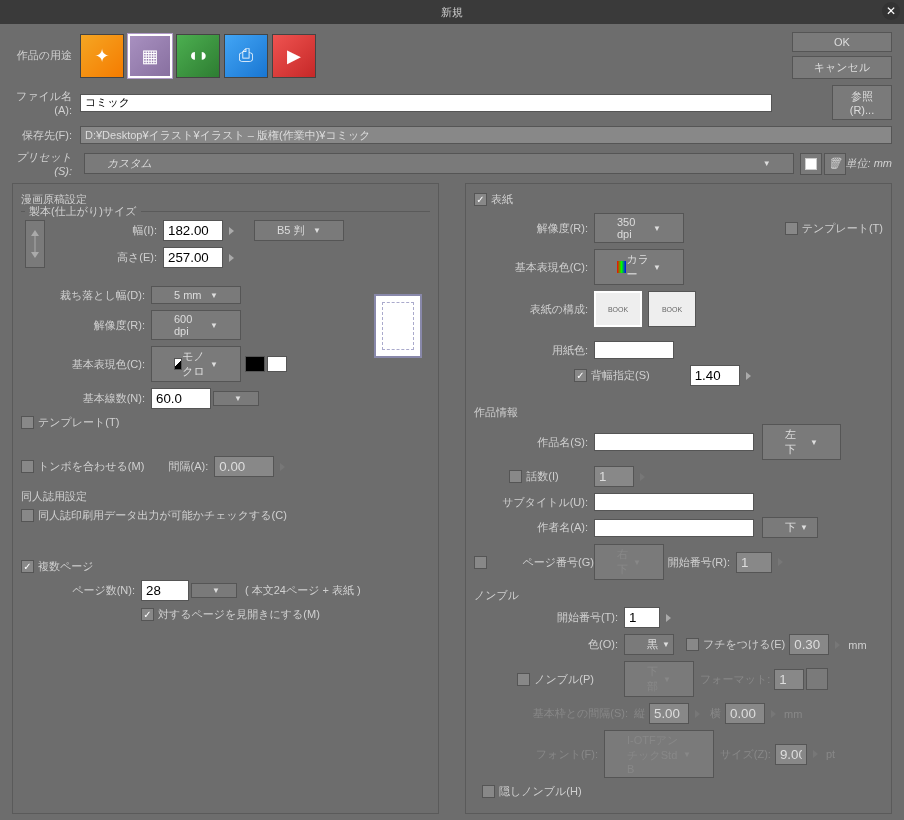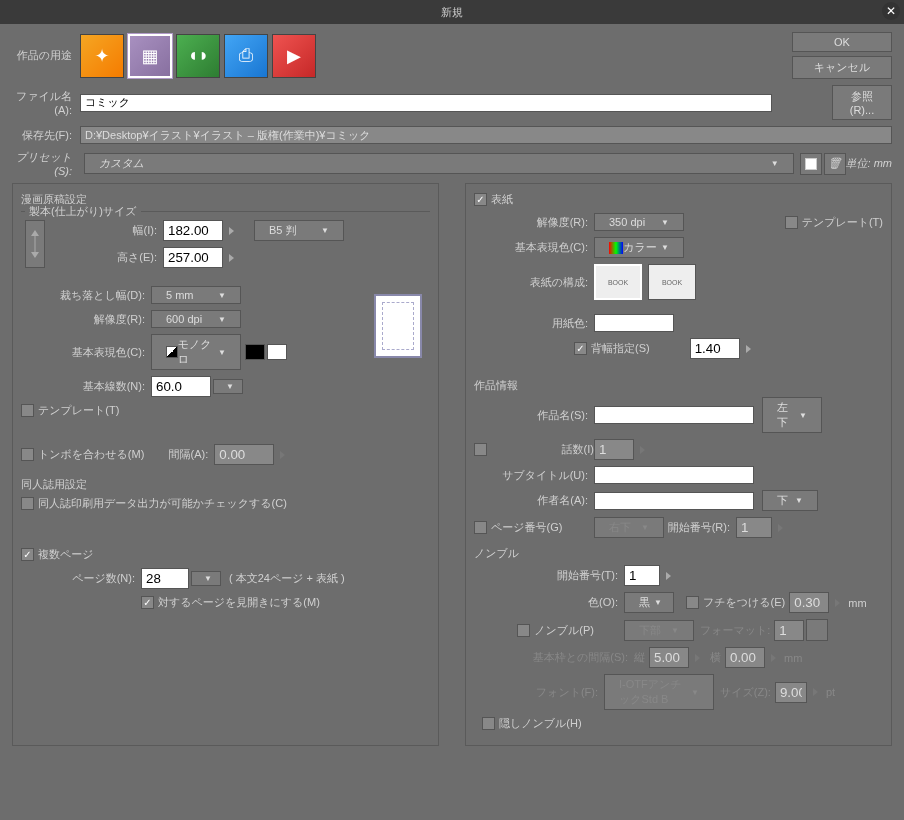--- a/index.html
+++ b/index.html
@@ -16,21 +16,21 @@
 .icon-purple { background: linear-gradient(135deg, #a890c0, #8870a0); border: 2px solid #fff; box-shadow: 0 0 0 1px #b09ac8; }
 .icon-green { background: linear-gradient(135deg, #4caf50, #2e7d32); }
 .icon-blue { background: linear-gradient(135deg, #42a5f5, #1976d2); }
 .icon-red { background: linear-gradient(135deg, #ef5350, #c62828); }
 .icon-inner { color: #fff; font-size: 18px; }
 .btn { background: #7a7a7a; border: 1px solid #555; color: #ddd; padding: 3px 12px; cursor: pointer; font-size: 11px; }
 .right-btns { margin-left: auto; display: flex; flex-direction: column; gap: 4px; }
 .right-btns .btn { width: 100px; }
 input[type=text].txt { background: #fff; border: 1px solid #555; padding: 2px 4px; font-size: 11px; color: #000; }
 input[type=text].txt.ro { background: #888; color: #ddd; }
-.dropdown { background: #7a7a7a; border: 1px solid #555; padding: 2px 14px; cursor: pointer; display: flex; align-items: center; justify-content: space-between; color: #ddd; }
+.dropdown { background: #7a7a7a; border: 1px solid #555; padding: 2px 22px; cursor: pointer; display: flex; align-items: center; justify-content: space-between; color: #ddd; }
 .dropdown .arrow { font-size: 8px; margin-left: 4px; }
 .wide-input { flex: 1; }
 .preset-row { display: flex; align-items: center; margin-bottom: 6px; font-style: italic; }
 .preset-dd { flex: 1; text-align: center; margin: 0 4px; }
 .small-btn { width: 22px; height: 22px; background: #7a7a7a; border: 1px solid #555; margin-left: 2px; cursor: pointer; display: flex; align-items: center; justify-content: center; }
 .main-area { display: flex; gap: 26px; }
 .left-col { flex: 1; background: #6d6d6d; border: 1px solid #5a5a5a; padding: 8px; }
 .right-col { flex: 1; background: #6d6d6d; border: 1px solid #5a5a5a; padding: 8px; }
 .section-title { color: #d0d0d0; margin-bottom: 4px; }
 .fieldset { border: 1px solid #5a5a5a; border-left: none; border-right: none; border-bottom: none; padding: 8px 4px 4px 4px; margin-bottom: 8px; position: relative; }
@@ -276,47 +276,47 @@
             <span>背幅指定(S)</span>
           </label>
         <input type="text" class="input-num" style="margin-left: 40px; width: 50px;" value="1.40">
         <div class="triangle"></div>
       </div>
 
       <div class="section-title" style="margin-top:19px">作品情報</div>
       <div class="form-row">
         <div class="form-label" style="width:120px">作品名(S):</div>
         <input type="text" class="txt" style="width: 160px;">
-        <div class="dropdown" style="width:60px;margin-left:8px">
+        <div class="dropdown" style="width:79px;margin-left:8px">
             <span>左下</span>
             <span class="arrow">▼</span>
           </div>
       </div>
       <div class="form-row">
-        <label class="checklabel" style="width:120px;justify-content:space-between">
+        <label class="checklabel" style="width:120px;justify-content:center">
             <span class="checkbox"></span>
             <span>話数(I)</span>
           </label>
         <input type="text" class="input-num ro" style="width: 40px;" readonly="" value="1">
         <div class="triangle" style="border-left-color:#777"></div>
       </div>
       <div class="form-row">
         <div class="form-label" style="width:120px">サブタイトル(U):</div>
         <input type="text" class="txt" style="width: 160px;">
       </div>
       <div class="form-row">
         <div class="form-label" style="width:120px">作者名(A):</div>
         <input type="text" class="txt" style="width: 160px;">
         <div class="dropdown" style="width:56px;margin-left:8px">
             <span>下</span>
             <span class="arrow">▼</span>
           </div>
       </div>
       <div class="form-row">
-        <label class="checklabel" style="width:120px;justify-content:flex-start">
+        <label class="checklabel" style="width:120px;justify-content:space-between">
             <span class="checkbox"></span>
             <span>ページ番号(G)</span>
           </label>
         <div class="dropdown disabled" style="width:70px">
             <span>右下</span>
             <span class="arrow">▼</span>
           </div>
         <div class="form-label" style="width:72px">開始番号(R):</div>
         <input type="text" class="input-num ro" style="width: 36px;" readonly="" value="1">
         <div class="triangle" style="border-left-color:#777"></div>

